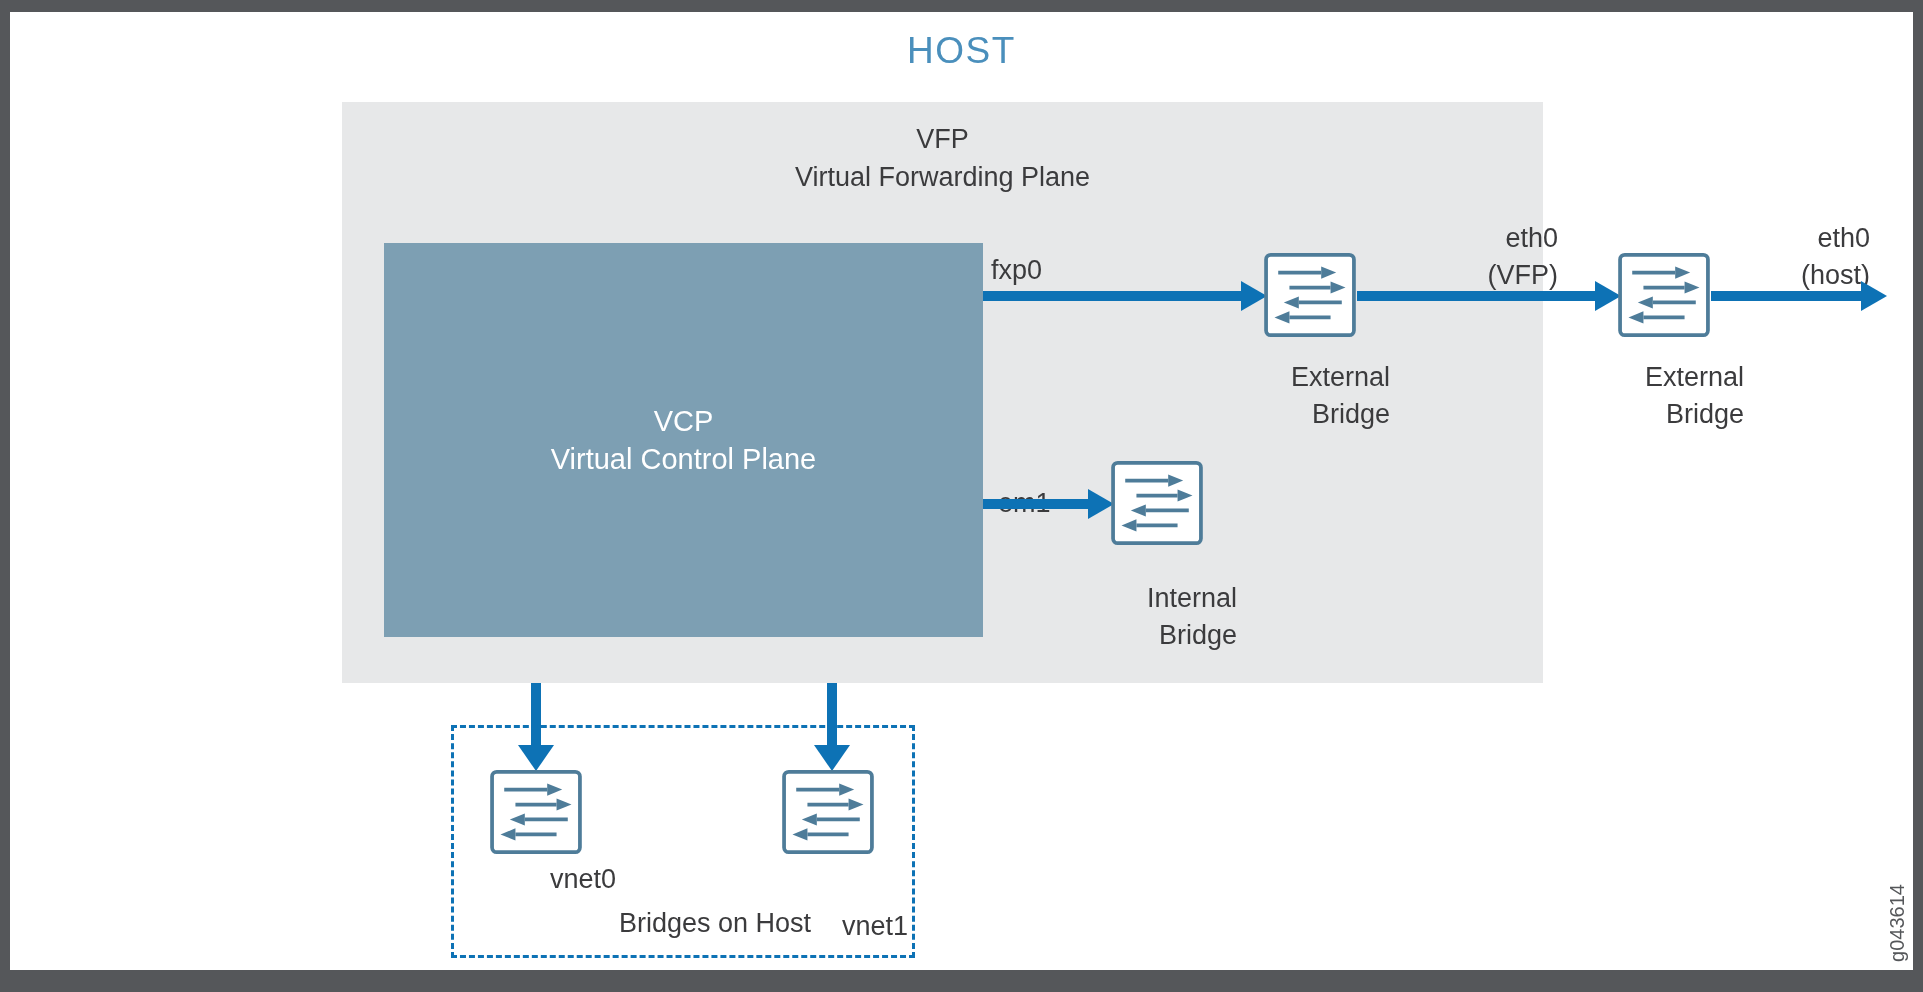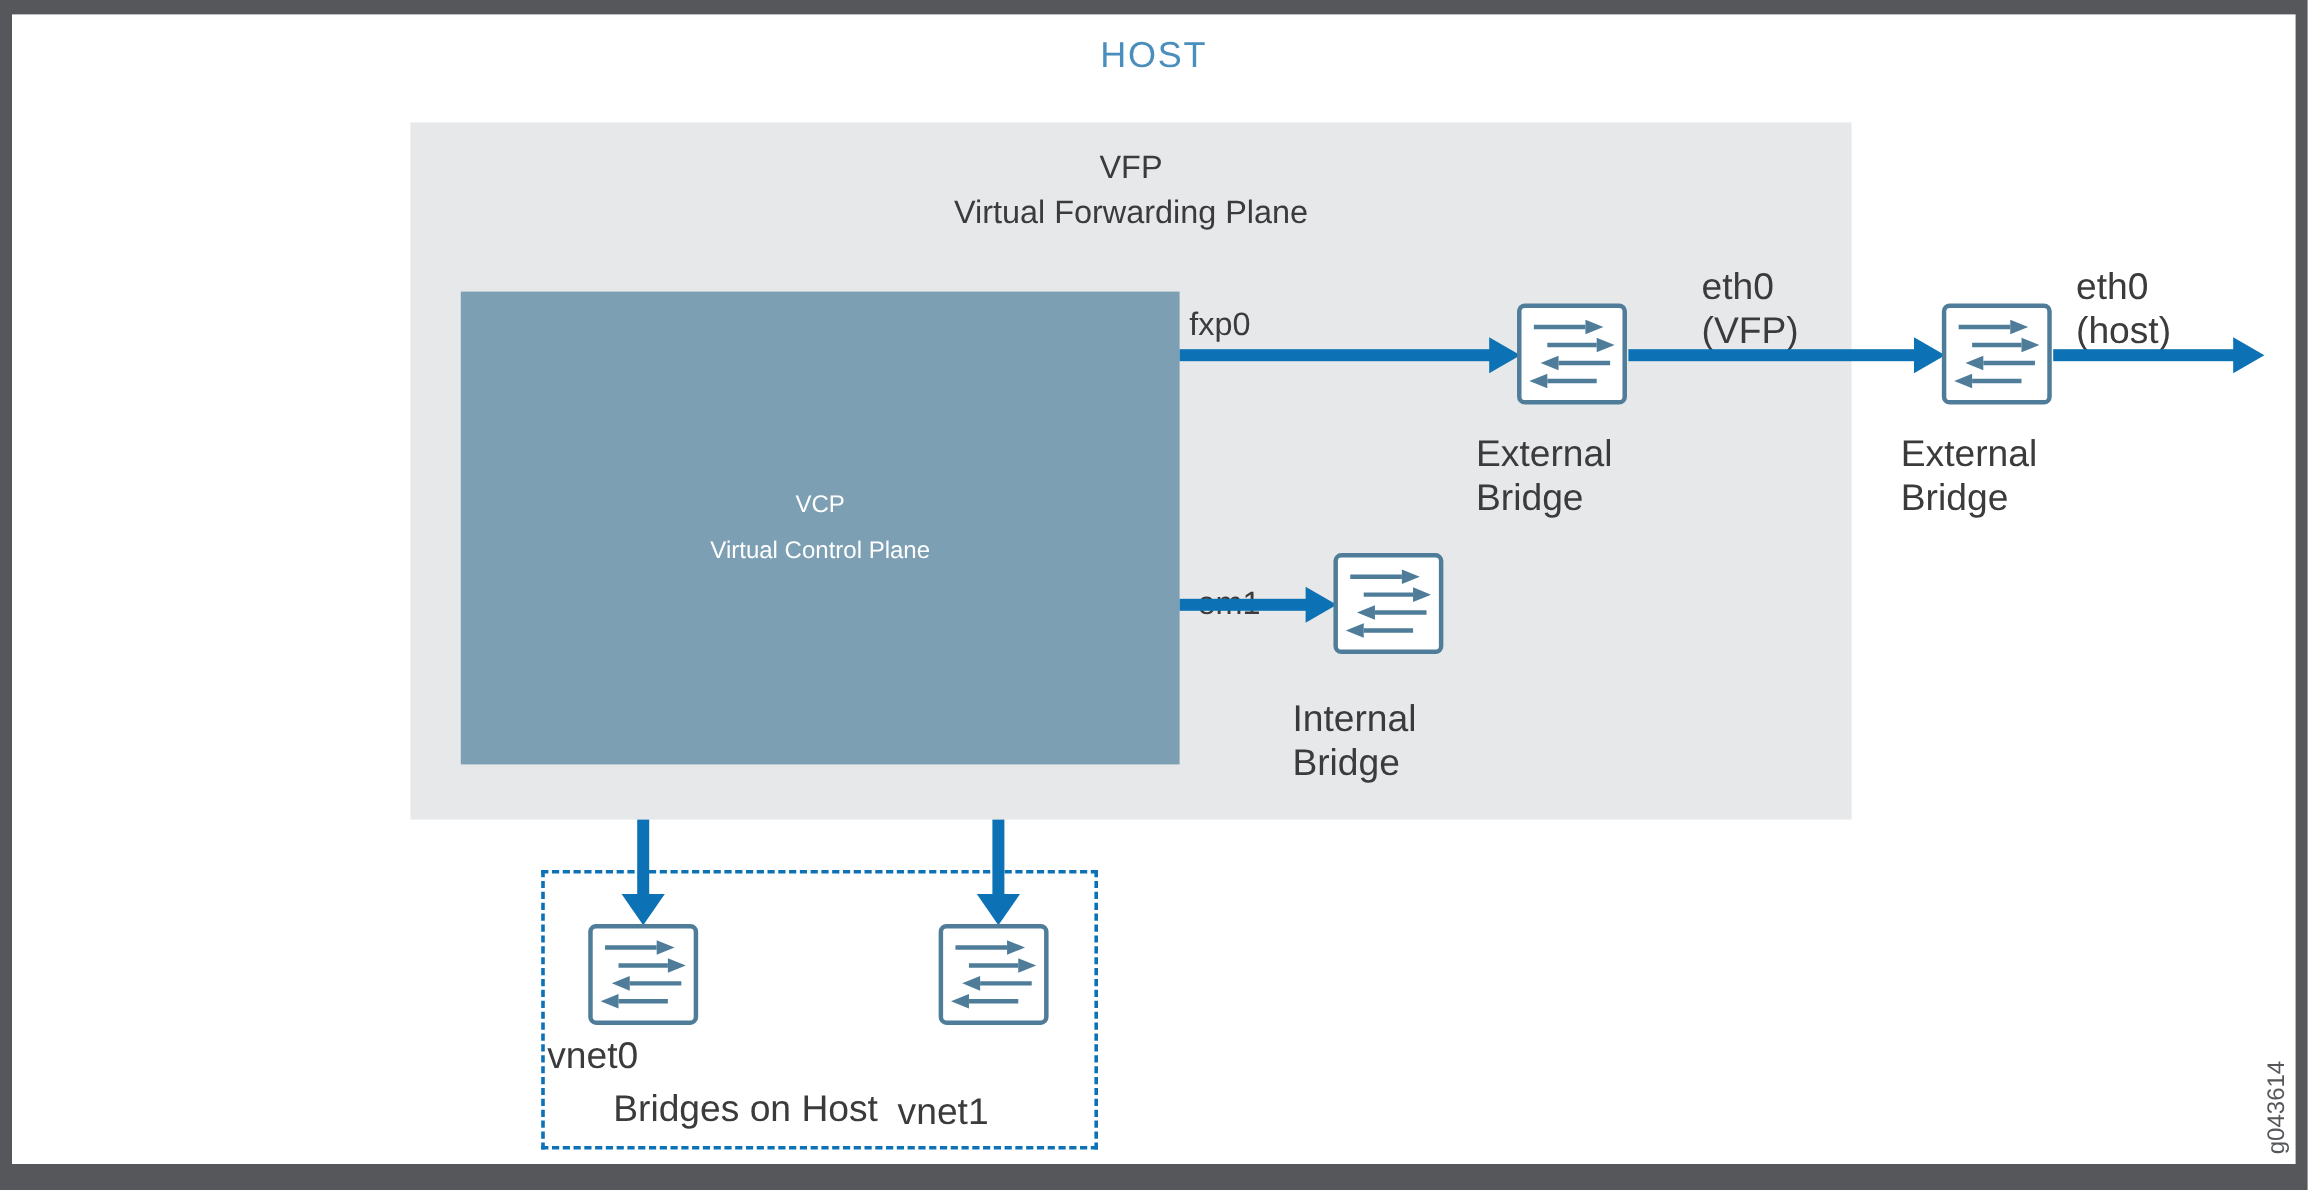--- a/index.html
+++ b/index.html
@@ -17,31 +17,31 @@
     width:1923px;height:992px;box-sizing:border-box;
     background:var(--frame);
     padding:12px 10px 22px 10px;
     font-family:"Liberation Sans","DejaVu Sans",sans-serif;
     color:var(--text);
   }
   .canvas{position:relative;width:100%;height:100%;background:#ffffff;overflow:hidden;}
   .abs{position:absolute;}
   .host-label{
     left:0;top:18px;width:100%;text-align:center;
-    font-size:30px;letter-spacing:1.5px;color:var(--host-label);
+    font-size:37px;letter-spacing:1.5px;color:var(--host-label);
   }
   .vfp-box{left:332px;top:90px;width:1201px;height:581px;background:var(--vfp-bg);}
   .vfp-title{left:332px;top:108px;width:1201px;text-align:center;font-size:27px;line-height:38px;}
   .vcp-box{
     left:374px;top:231px;width:599px;height:394px;background:var(--vcp-bg);
     display:flex;flex-direction:column;align-items:center;justify-content:center;
-    color:#ffffff;font-size:20px;line-height:38px;text-align:center;
+    color:#ffffff;font-size:29px;line-height:38px;text-align:center;
   }
   .iface-label{font-size:27px;line-height:31px;text-align:right;}
-  .two-line{text-align:left;font-size:31px;line-height:37px;}
+  .two-line{text-align:right;font-size:27px;line-height:37px;}
   
   .arrow-right{position:absolute;height:30px;}
   .arrow-right .shaft{position:absolute;left:0;right:24px;top:10px;height:10px;background:var(--arrow);}
   .arrow-right .head{position:absolute;right:0;top:0;width:0;height:0;
     border-top:15px solid transparent;border-bottom:15px solid transparent;border-left:26px solid var(--arrow);}
   
   .arrow-down{position:absolute;width:36px;}
   .arrow-down .shaft{position:absolute;left:13px;top:0;bottom:24px;width:10px;background:var(--arrow);}
   .arrow-down .head{position:absolute;left:0;bottom:0;width:0;height:0;
     border-left:18px solid transparent;border-right:18px solid transparent;border-top:26px solid var(--arrow);}

